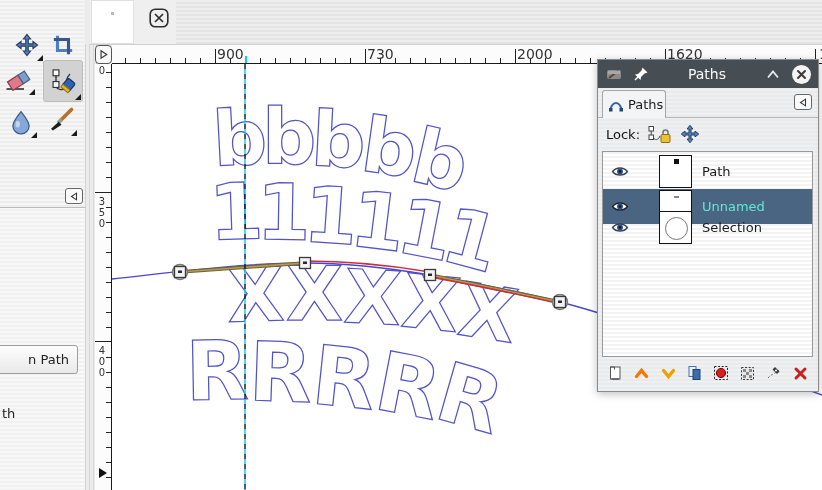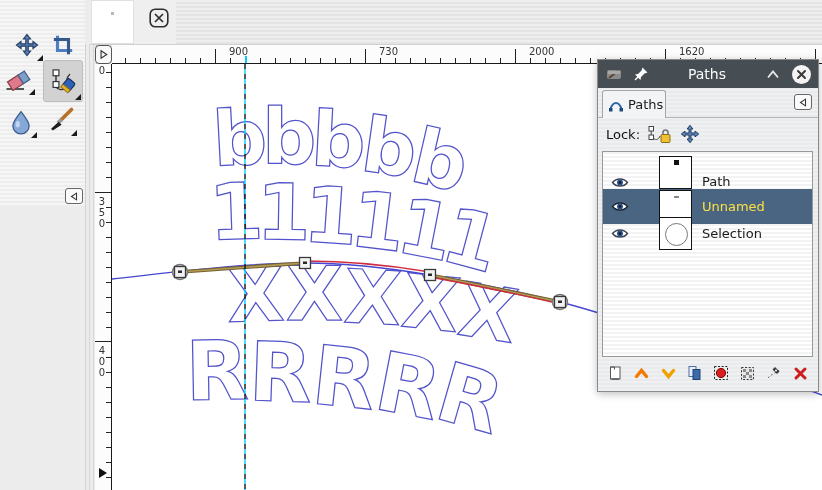--- a/index.html
+++ b/index.html
@@ -29,21 +29,21 @@
   #image-tab{position:absolute;left:0;top:0;width:86px;height:44px;background:#efefef;}
   #tab-thumb{position:absolute;left:2px;top:1px;width:41px;height:42px;background:#ffffff;box-shadow:0 0 0 1px #e0e0e0;}
   #tab-thumb .speck{position:absolute;left:19px;top:11px;width:3px;height:3px;background:#b9b9b9;}
   #tab-close{position:absolute;left:59px;top:8px;width:20px;height:20px;}
 
   
   #corner-btn{left:95px;top:45px;width:17px;height:19px;background:#f8f8f8;border:1px solid #555;border-radius:4px;box-sizing:border-box;display:flex;align-items:center;justify-content:center;}
   #hruler{left:112px;top:45px;width:710px;height:19px;background:#fcfcfc;border-bottom:1px solid #1a1a1a;box-sizing:border-box;}
   .tick-h{position:absolute;bottom:0;width:1px;height:5px;background:#222;}
   .tick-h.major{height:14px;}
-  .rlabel{position:absolute;top:1px;font-size:10px;color:#333;white-space:nowrap;padding-left:12px;}
+  .rlabel{position:absolute;top:1px;font-size:14px;color:#333;white-space:nowrap;}
   #vruler{left:95px;top:64px;width:17px;height:426px;background:#fcfcfc;border-right:1px solid #1a1a1a;box-sizing:border-box;}
   .tick-v{position:absolute;right:0;height:1px;width:5px;background:#222;}
   .tick-v.major{width:16px;}
   .vlabel{position:absolute;left:2px;font-size:10px;color:#333;line-height:11px;width:10px;text-align:center;}
   #vruler-pointer{position:absolute;left:4px;top:464px;width:0;height:0;border-top:5px solid transparent;border-bottom:5px solid transparent;border-left:8px solid #111;}
 
   
   #canvas-bg{left:112px;top:64px;width:710px;height:426px;background:#ffffff;}
   #canvas-svg{left:0;top:0;width:822px;height:490px;z-index:2;pointer-events:none;}
 
@@ -51,21 +51,21 @@
   #paths-dialog{left:597px;top:59px;width:222px;height:333px;background:repeating-linear-gradient(0deg,#eef0f1 0 2px,#e8eaeb 2px 4px);border:1px solid #8a8a8a;box-sizing:border-box;z-index:5;box-shadow:0 2px 8px rgba(0,0,0,.25);}
   #dlg-titlebar{position:absolute;left:0;top:0;width:100%;height:28px;background:#464d53;display:flex;align-items:center;color:#fff;}
   #dlg-title{flex:1;text-align:center;font-size:14px;color:#fbfbfb;}
   #dlg-tabrow{position:absolute;left:0;top:28px;width:100%;height:30px;border-bottom:1px solid #b5b5b5;box-sizing:border-box;}
   #dlg-tab{position:absolute;left:4px;top:2px;height:28px;width:64px;background:#f3f4f5;border:1px solid #a5a5a5;border-bottom:none;border-radius:3px 3px 0 0;display:flex;align-items:center;gap:4px;padding-left:5px;box-sizing:border-box;font-size:13px;color:#1a1a1a;}
   #dlg-tabmenu{position:absolute;right:6px;top:6px;width:16px;height:14px;border:1px solid #666;border-radius:3px;background:#fafafa;display:flex;align-items:center;justify-content:center;}
   #dlg-lockrow{position:absolute;left:8px;top:62px;height:24px;display:flex;align-items:center;gap:8px;font-size:13px;color:#111;}
   #dlg-list{position:absolute;left:4px;top:91px;width:211px;height:206px;background:repeating-linear-gradient(0deg,#ffffff 0 2px,#f3f3f3 2px 4px);border:1px solid #999;box-sizing:border-box;}
   .plist-row{position:absolute;left:0;width:209px;height:35px;display:flex;align-items:center;}
   .plist-row.selected{background:#4a6581;}
-  .plist-row.selected .plabel{color:#fde047;}
+  .plist-row.selected .plabel{color:#5eead4;}
   .plist-eye{width:34px;display:flex;justify-content:center;}
   .plist-thumb{position:relative;width:33px;height:33px;background:#fff;border:1px solid #111;box-sizing:border-box;margin-left:22px;}
   .thumb-squaredot{position:absolute;left:14px;top:3px;width:5px;height:5px;background:#111;}
   .thumb-dash{position:absolute;left:14px;top:5px;width:5px;height:2px;background:#888;}
   .thumb-circle{position:absolute;left:5px;top:5px;width:21px;height:21px;border:1px solid #777;border-radius:50%;}
   .plabel{font-size:13px;color:#1a1a1a;margin-left:10px;}
   #dlg-footer{position:absolute;left:6px;top:300px;width:208px;height:26px;display:flex;align-items:center;justify-content:space-between;padding:0 2px;box-sizing:border-box;}
   .fbtn{width:19px;height:20px;display:flex;align-items:center;justify-content:center;}
 </style>
 </head>
@@ -168,20 +168,26 @@
         </svg>
       <span class="cornertri"></span>
     </div>
     <div class="collapse-btn" style="left:65px;top:188px;">
       <svg width="12" height="11" viewBox="0 0 14 13">
           <path d="M10 2.5 L4 6.5 L10 10.5 Z" fill="none" stroke="#333" stroke-width="1.2"></path>
         </svg>
     </div>
   </div>
 
+  <div class="abs" id="left-panel">
+    <div id="frompath-btn">
+        <span>n Path</span>
+      </div>
+    <div id="panel-fragment">th</div>
+  </div>
 
   <div class="abs" id="dock-strip">
       <div class="inner"></div>
     </div>
 
   <div class="abs" id="tabbar">
     <div id="image-tab">
       <div id="tab-thumb">
           <span class="speck"></span>
         </div>
@@ -331,21 +337,21 @@
           <rect x="1" y="10" width="4.5" height="4.5" fill="#fff" stroke="#444"></rect>
           <path d="M3.2 6 V10 M5.5 13 C8 16 11 14 12 11" stroke="#444" fill="none"></path>
           <rect x="13" y="9.5" width="9" height="8" rx="1" fill="#f0c030" stroke="#8a6d1c"></rect>
           <path d="M15 9.5 V7.5 a2.5 2.5 0 0 1 5 0 V9.5" stroke="#777" stroke-width="1.6" fill="none"></path>
         </svg>
       <svg width="20" height="20" viewBox="0 0 24 24">
           <path d="M12 1.5 L15.5 6 H13.2 V10.8 H18 V8.5 L22.5 12 L18 15.5 V13.2 H13.2 V18 H15.5 L12 22.5 L8.5 18 H10.8 V13.2 H6 V15.5 L1.5 12 L6 8.5 V10.8 H10.8 V6 H8.5 Z" fill="#5b83b8" stroke="#243f63" stroke-width="1.2"></path>
         </svg>
     </div>
     <div id="dlg-list">
-      <div class="plist-row" style="top:2px;align-items:flex-end;">
+      <div class="plist-row" style="top:2px;">
         <span class="plist-eye">
             <svg width="18" height="13" viewBox="0 0 17 12">
               <path d="M1.5 6 C5 1.5 12 1.5 15.5 6 C12 10.5 5 10.5 1.5 6 Z" fill="#fdfdfd" stroke="#39414f" stroke-width="1.4"></path>
               <circle cx="8.5" cy="6" r="2.8" fill="#2a4f86"></circle>
               <circle cx="8.5" cy="6" r="1.2" fill="#0c1830"></circle>
             </svg>
           </span>
         <span class="plist-thumb">
             <span class="thumb-squaredot"></span>
           </span>
@@ -357,21 +363,21 @@
               <path d="M1.5 6 C5 1.5 12 1.5 15.5 6 C12 10.5 5 10.5 1.5 6 Z" fill="#fdfdfd" stroke="#1d242e" stroke-width="1.4"></path>
               <circle cx="8.5" cy="6" r="2.8" fill="#2a4f86"></circle>
               <circle cx="8.5" cy="6" r="1.2" fill="#0c1830"></circle>
             </svg>
           </span>
         <span class="plist-thumb">
             <span class="thumb-dash"></span>
           </span>
         <span class="plabel">Unnamed</span>
       </div>
-      <div class="plist-row" style="top:64px;text-align:right;">
+      <div class="plist-row" style="top:58px;text-align:right;">
         <span class="plist-eye">
             <svg width="18" height="13" viewBox="0 0 17 12">
               <path d="M1.5 6 C5 1.5 12 1.5 15.5 6 C12 10.5 5 10.5 1.5 6 Z" fill="#fdfdfd" stroke="#39414f" stroke-width="1.4"></path>
               <circle cx="8.5" cy="6" r="2.8" fill="#2a4f86"></circle>
               <circle cx="8.5" cy="6" r="1.2" fill="#0c1830"></circle>
             </svg>
           </span>
         <span class="plist-thumb">
             <span class="thumb-circle"></span>
           </span>

